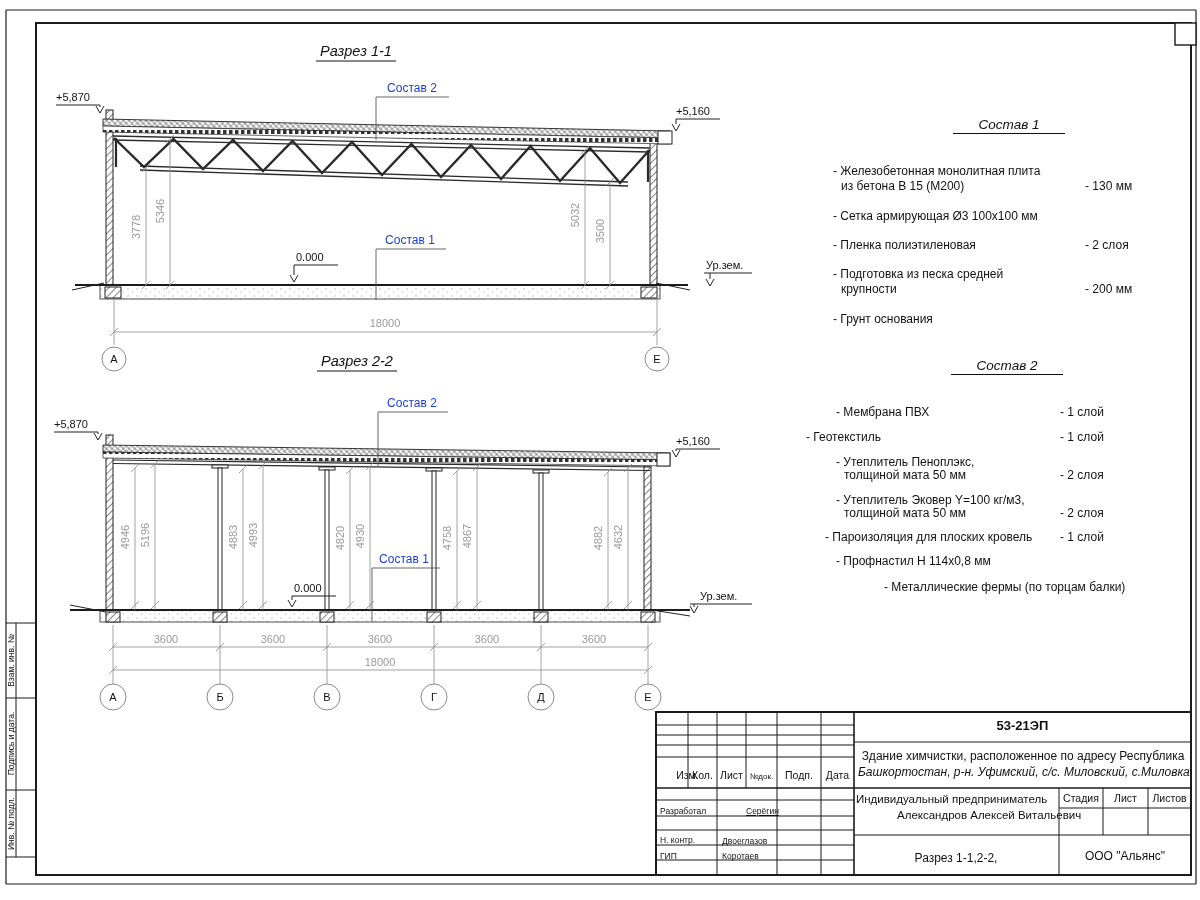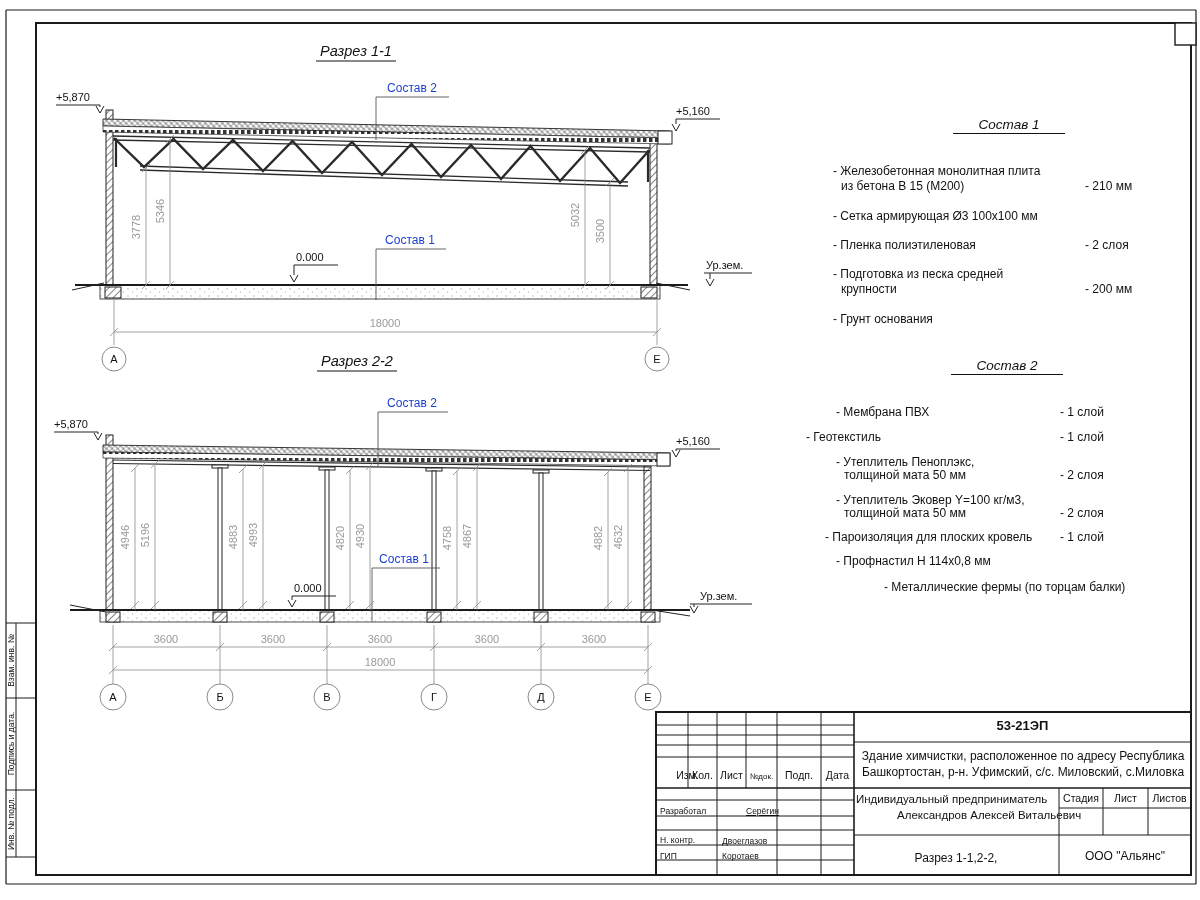--- a/index.html
+++ b/index.html
@@ -322,21 +322,21 @@
         <line x1="1148" y1="788" x2="1148" y2="835"></line>
     <line x1="1059" y1="808" x2="1191" y2="808"></line>
     <line x1="854" y1="835" x2="1191" y2="835"></line>
   </g>
 </svg>
 
 <div>
   <span class="t it" style="left:953px;top:118px;width:112px;">Состав 1</span>
   <span class="t" style="left:833px;top:164px;">- Железобетонная  монолитная плита</span>
   <span class="t" style="left:841px;top:179px;">из бетона В 15 (М200)</span>
-  <span class="t" style="left:1085px;top:179px;">- 210 мм</span>
+  <span class="t" style="left:1085px;top:179px;">- 130 мм</span>
   <span class="t" style="left:833px;top:209px;">- Сетка армирующая Ø3 100х100 мм</span>
   <span class="t" style="left:833px;top:238px;">- Пленка полиэтиленовая</span>
   <span class="t" style="left:1085px;top:238px;">-  2 слоя</span>
   <span class="t" style="left:833px;top:267px;">- Подготовка из песка средней</span>
   <span class="t" style="left:841px;top:282px;">крупности</span>
   <span class="t" style="left:1085px;top:282px;">- 200 мм</span>
   <span class="t" style="left:833px;top:312px;">- Грунт основания</span>
 </div>
 
 <div>
@@ -353,21 +353,21 @@
   <span class="t" style="left:1060px;top:506px;">- 2 слоя</span>
   <span class="t" style="left:825px;top:530px;">- Пароизоляция для плоских кровель</span>
   <span class="t" style="left:1060px;top:530px;">- 1 слой</span>
   <span class="t" style="left:836px;top:554px;text-align:right;">- Профнастил Н 114х0,8 мм</span>
   <span class="t" style="left:884px;top:580px;">- Металлические фермы (по торцам балки)</span>
 </div>
 
 <div>
   <span class="t ctr" style="left:854px;top:719px;width:337px;font-size:13px;font-weight:bold;">53-21ЭП</span>
   <span class="t ctr" style="left:858px;top:749px;width:330px;">Здание химчистки,  расположенное по адресу Республика</span>
-  <span class="t ctr" style="left:858px;top:765px;width:330px;">Башкортостан, р-н. Уфимский, с/с. Миловский, с.Миловка</span>
+  <span class="t ctr" style="left:858px;top:765px;width:330px;font-style:italic;">Башкортостан, р-н. Уфимский, с/с. Миловский, с.Миловка</span>
   <span class="t hd ctr" style="left:657px;top:768px;width:31px;margin-left:15px;">Изм.</span>
   <span class="t hd ctr" style="left:688px;top:768px;width:29px;">Кол.</span>
   <span class="t hd ctr" style="left:717px;top:768px;width:29px;">Лист</span>
   <span class="t ctr" style="left:746px;top:770px;width:31px;font-size:8px;">№док.</span>
   <span class="t hd ctr" style="left:777px;top:768px;width:44px;">Подп.</span>
   <span class="t hd ctr" style="left:821px;top:768px;width:33px;">Дата</span>
   <span class="t sm" style="left:660px;top:804px;">Разработал</span>
   <span class="t sm" style="left:746px;top:804px;text-decoration:underline;">Серёгин</span>
   <span class="t sm" style="left:660px;top:833px;">Н. контр.</span>
   <span class="t sm" style="left:722px;top:834px;">Двоеглазов</span>

